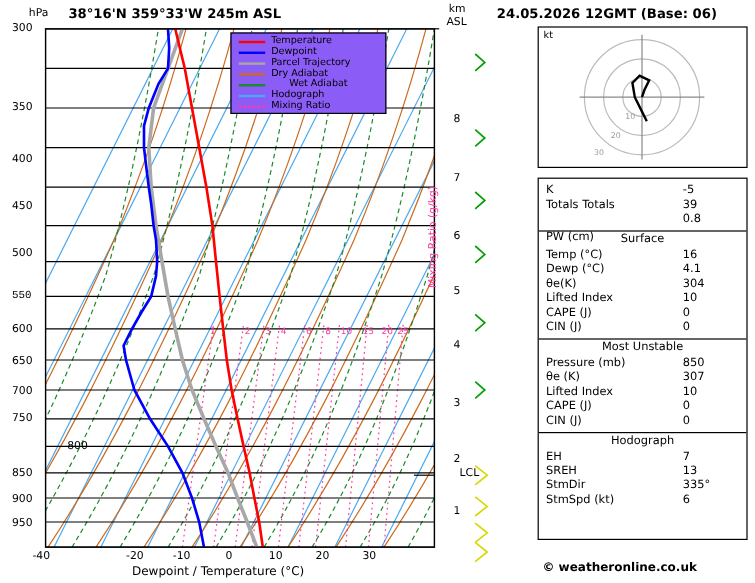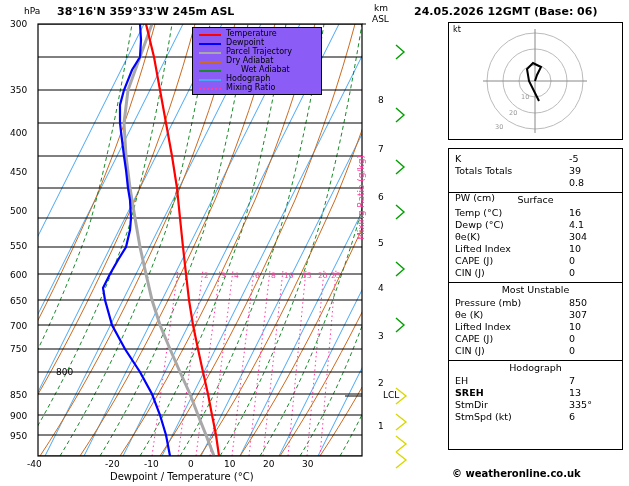--- a/index.html
+++ b/index.html
@@ -143,21 +143,21 @@
         <path d="M 396,452 L 406,460 L 396,468"></path>
       </g>
     </g>
   </svg>
 
   <div class="txt" style="left:10px;top:19px;">300</div>
   <div class="txt" style="left:10px;top:85px;">350</div>
   <div class="txt" style="left:10px;top:128px;">400</div>
   <div class="txt" style="left:10px;top:167px;">450</div>
   <div class="txt" style="left:10px;top:206px;">500</div>
-  <div class="txt" style="left:10px;top:241px;">550</div>
+  <div class="txt" style="left:10px;top:241px;font-family:Liberation Mono, monospace;">550</div>
   <div class="txt" style="left:10px;top:270px;">600</div>
   <div class="txt" style="left:10px;top:296px;">650</div>
   <div class="txt" style="left:10px;top:321px;">700</div>
   <div class="txt" style="left:10px;top:344px;">750</div>
   <div class="txt" style="left:10px;top:367px;margin-left:46px;">800</div>
   <div class="txt" style="left:10px;top:390px;">850</div>
   <div class="txt" style="left:10px;top:411px;">900</div>
   <div class="txt" style="left:10px;top:431px;">950</div>
 
   <div class="txt" style="left:27px;top:459px;">-40</div>
@@ -276,21 +276,21 @@
     <div class="prow" style="left:6px;top:184px;">CAPE (J)</div>
     <div class="prow" style="left:120px;top:184px;">0</div>
     <div class="prow" style="left:6px;top:196px;">CIN (J)</div>
     <div class="prow" style="left:120px;top:196px;">0</div>
 
     <div style="position:absolute;left:0;top:211px;width:173px;height:1px;background:#000;"></div>
     <div class="prow ptitle" style="left:0;top:213px;width:173px;">Hodograph</div>
 
     <div class="prow" style="left:6px;top:226px;">EH</div>
     <div class="prow" style="left:120px;top:226px;">7</div>
-    <div class="prow" style="left:6px;top:238px;font-weight:bold;">SREH</div>
+    <div class="prow" style="left:6px;top:238px;">SREH</div>
     <div class="prow" style="left:120px;top:238px;">13</div>
     <div class="prow" style="left:6px;top:250px;">StmDir</div>
     <div class="prow" style="left:120px;top:250px;">335°</div>
     <div class="prow" style="left:6px;top:262px;">StmSpd (kt)</div>
     <div class="prow" style="left:120px;top:262px;">6</div>
   </div>
 
   <div class="foot" style="left:452px;top:468px;">© weatheronline.co.uk</div>
 
 </div>

